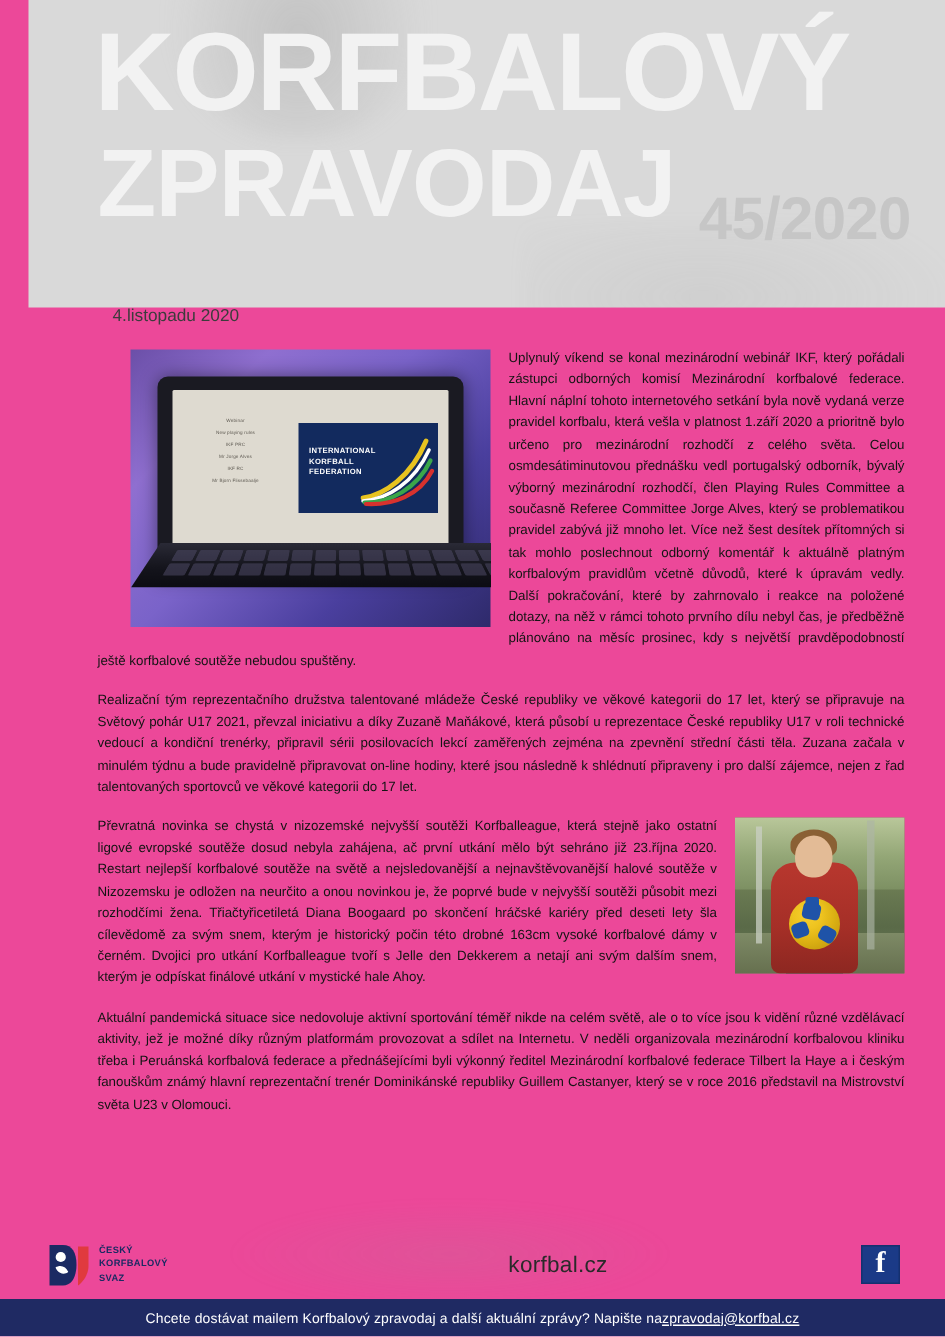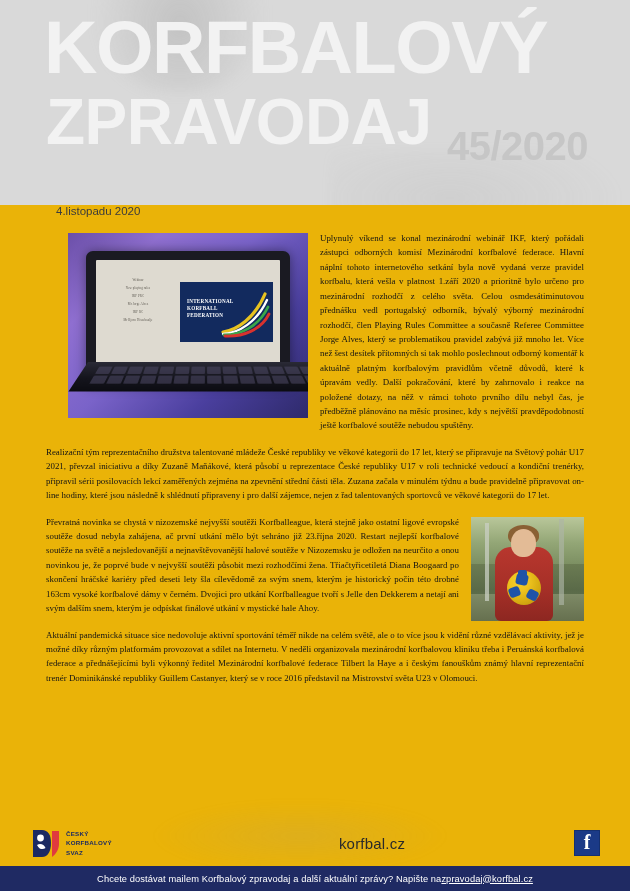--- a/index.html
+++ b/index.html
@@ -6,22 +6,23 @@
   html, body {
     margin: 0; padding: 0;
     width: 630px; height: 891px;
     overflow: hidden;
     background: #ffffff;
     font-family: "Liberation Sans", sans-serif;
   }
   .page {
     position: relative;
     width: 630px; height: 891px;
-    background: #eab308;
-    overflow: hidden;
+    background: #ec4899;
+    overflow: hidden;
+    padding-left: 19px;
   }
 
   
   .header {
     position: relative;
     width: 630px;
     height: 205px;
     background: #d9d9d9;
     overflow: hidden;
   }
@@ -83,21 +84,21 @@
     color: #3c3c3c;
     font-family: "Liberation Sans", sans-serif;
   }
 
   .article {
     margin-top: 14px;
     font-size: 8.9px;
     line-height: 1.62;
     text-align: justify;
     color: #141414;
-    font-family: Liberation Serif, serif;
+    font-family: Liberation Sans, sans-serif;
   }
   .article p { margin: 0 0 12px 0; }
 
   
   .fig-laptop {
     float: left;
     width: 240px;
     height: 185px;
     margin: 2px 12px 6px 22px;
     position: relative;

